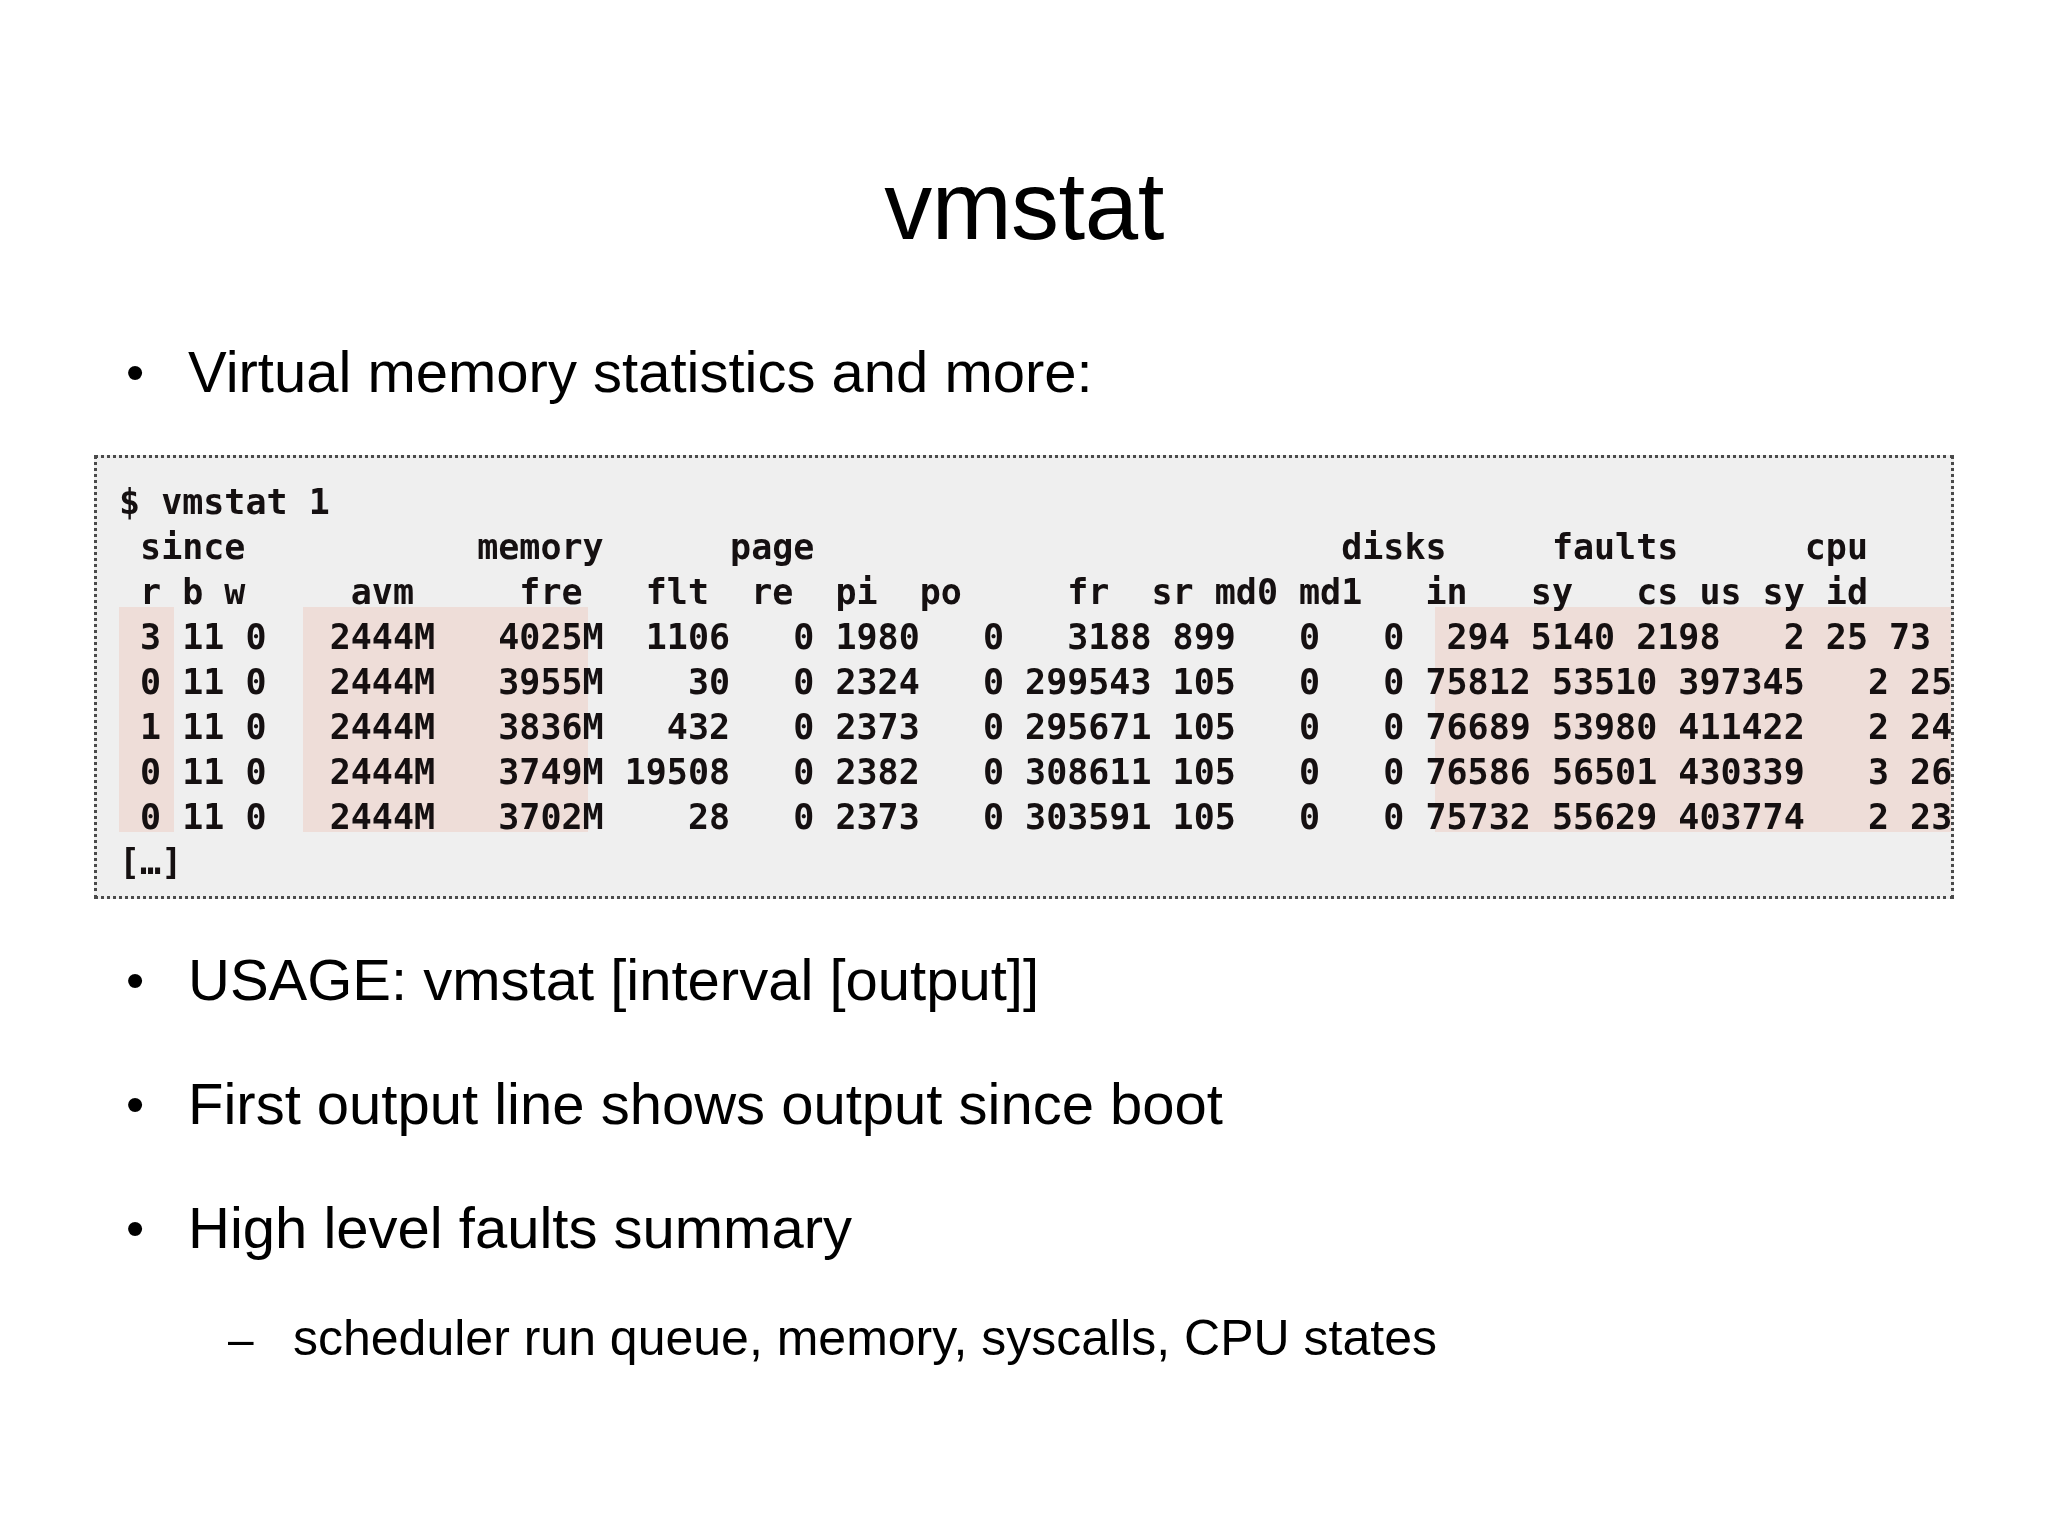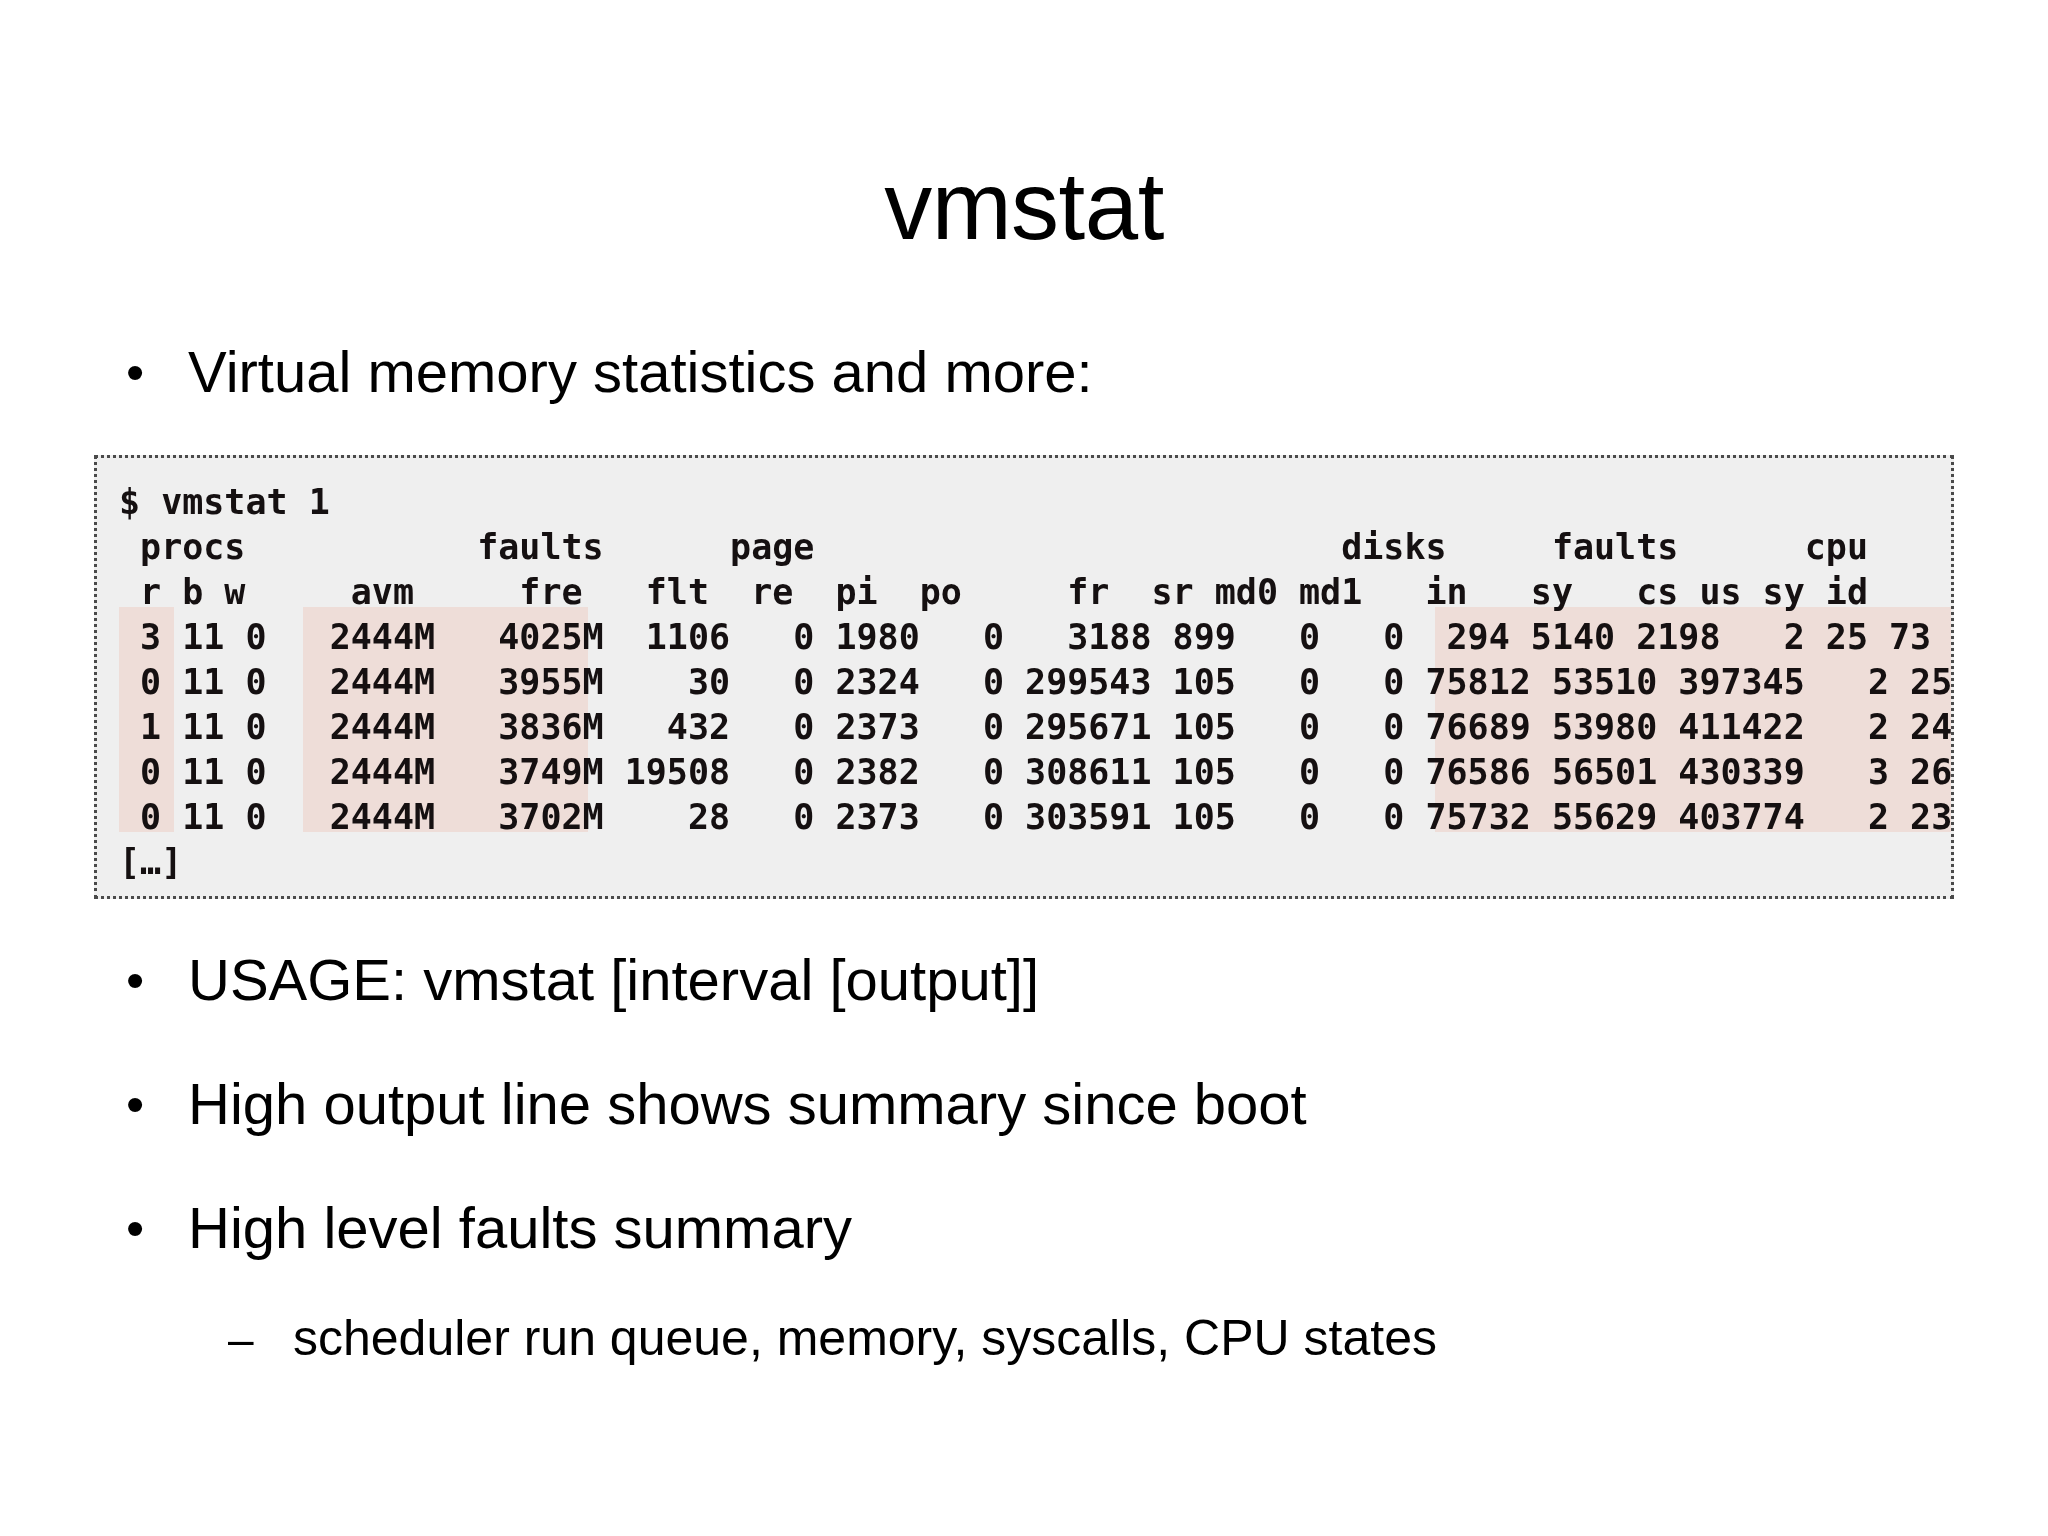--- a/index.html
+++ b/index.html
@@ -129,39 +129,39 @@
   </div>
 
   <div class="code-block">
     <div class="code-inner">
 
       <div class="hl" style="left:22px; top:149px; width:55px; height:225px;"></div>
       <div class="hl" style="left:206px; top:149px; width:285px; height:225px;"></div>
       <div class="hl" style="left:1338px; top:149px; width:518px; height:225px;"></div>
 
       <pre class="term"><span>$ vmstat 1</span>
-<span> procs           faults      page                         disks     faults      cpu</span>
+<span> since           memory      page                         disks     faults      cpu</span>
 <span> r b w     avm     fre   flt  re  pi  po     fr  sr md0 md1   in   sy   cs us sy id</span>
 <span> 3 11 0   2444M   4025M  1106   0 1980   0   3188 899   0   0  294 5140 2198   2 25 73</span>
 <span> 0 11 0   2444M   3955M    30   0 2324   0 299543 105   0   0 75812 53510 397345   2 25 73</span>
 <span> 1 11 0   2444M   3836M   432   0 2373   0 295671 105   0   0 76689 53980 411422   2 24 74</span>
 <span> 0 11 0   2444M   3749M 19508   0 2382   0 308611 105   0   0 76586 56501 430339   3 26 71</span>
 <span> 0 11 0   2444M   3702M    28   0 2373   0 303591 105   0   0 75732 55629 403774   2 23 75</span>
 <span>[…]</span></pre>
     </div>
   </div>
 
   <div class="bullet" id="bullet-usage">
     <span class="dot">•</span>
     <span class="btext">USAGE: vmstat [interval [output]]</span>
   </div>
 
   <div class="bullet" id="bullet-firstline">
     <span class="dot">•</span>
-    <span class="btext">High output line shows summary since boot</span>
+    <span class="btext">First output line shows output since boot</span>
   </div>
 
   <div class="bullet" id="bullet-highlevel">
     <span class="dot">•</span>
     <span class="btext">High level faults summary</span>
   </div>
 
   <div class="bullet sub" id="bullet-sub-details">
     <span class="dot">–</span>
     <span class="btext">scheduler run queue, memory, syscalls, CPU states</span>

